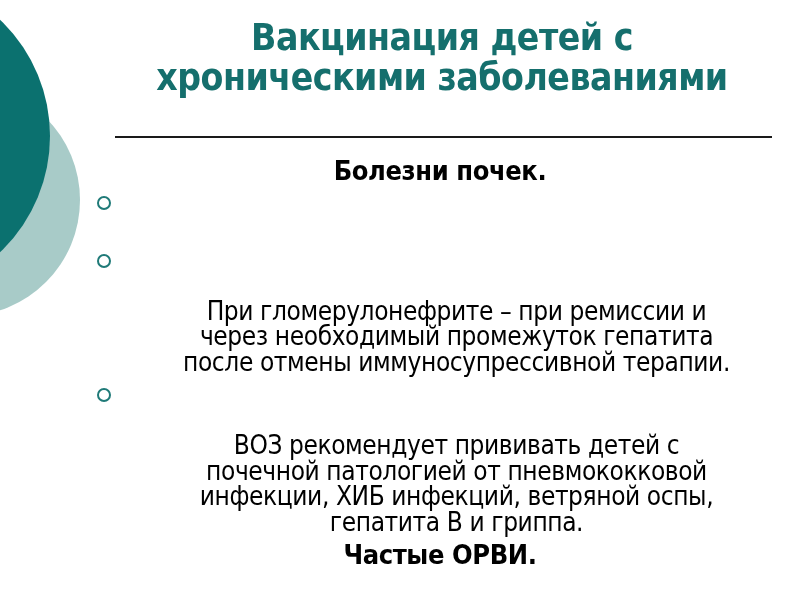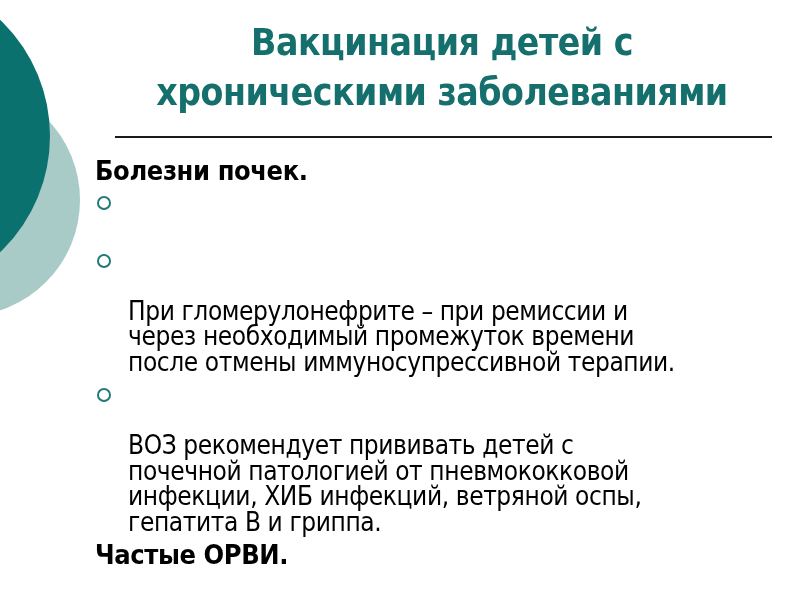--- a/index.html
+++ b/index.html
@@ -37,21 +37,21 @@
   }
   
   .title {
     position: absolute;
     left: 110px;
     width: 664px;
     top: 18px;
     text-align: center;
     color: var(--title, #156f6d);
     font-size: 37px;
-    line-height: 50px;
+    line-height: 40px;
     font-weight: bold;
     font-stretch: condensed;
     letter-spacing: -0.5px;
     white-space: pre-line;
   }
   .title-rule {
     position: absolute;
     left: 115px;
     top: 136px;
     width: 657px;
@@ -63,21 +63,21 @@
     position: absolute;
     left: 95px;
     top: 158px;
     width: 690px;
     color: var(--body-text, #000000);
     font-size: 26px;
     line-height: 25.5px;
     font-stretch: condensed;
     letter-spacing: -0.4px;
   }
-  .item { white-space: pre-line; }
+  .item { white-space: pre-line; text-align: center; }
   .item + .item { margin-top: 7px; }
   .item.header {
     font-weight: bold;
     font-size: 27px;
   }
   .item.header + .item { margin-top: 6px; }
   .item.bullet {
     position: relative;
     padding-left: 33px;
   }
@@ -109,21 +109,21 @@
 
     <div class="item header">Болезни почек.</div>
 
     <div class="item bullet">
       <span class="ring"></span>
     </div>
 
     <div class="item bullet">
       <span class="ring"></span>
       <span>При гломерулонефрите – при ремиссии и
-через необходимый промежуток времени
+через необходимый промежуток гепатита
 после отмены иммуносупрессивной терапии.</span>
     </div>
 
     <div class="item bullet">
       <span class="ring"></span>
       <span>ВОЗ рекомендует прививать детей с
 почечной патологией от пневмококковой
 инфекции, ХИБ инфекций, ветряной оспы,
 гепатита В и гриппа.</span>
     </div>

